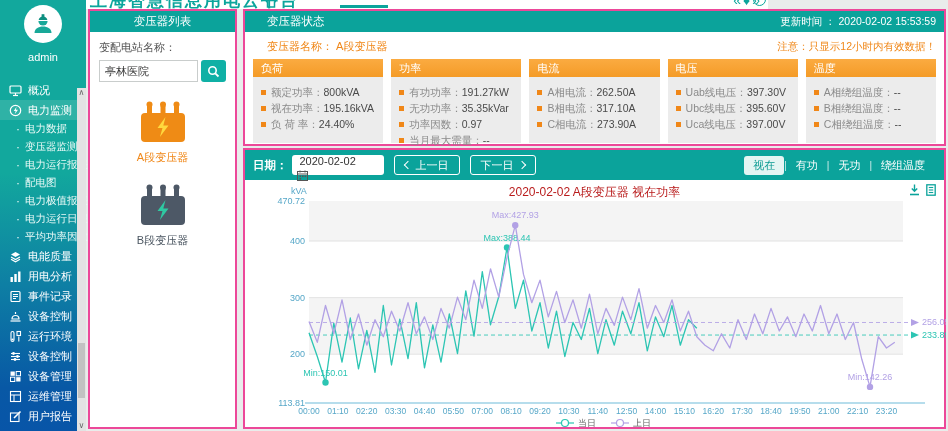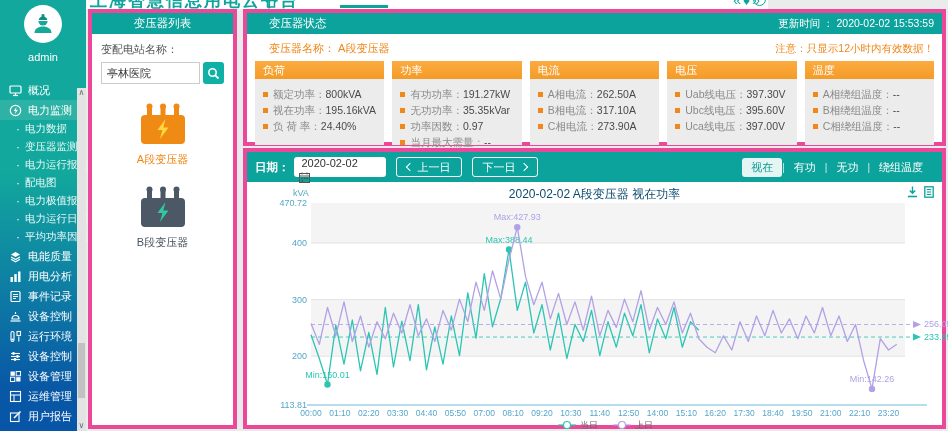--- a/index.html
+++ b/index.html
@@ -31,21 +31,21 @@
   .topstrip { position:absolute; left:86px; top:0; width:682px; height:9px; background:#fff; overflow:hidden; }
   .page-title { position:absolute; left:4px; top:-11px; font-size:17px; font-weight:bold;
                 color:#0ba59c; letter-spacing:2px; white-space:nowrap; }
   .nav-underline { position:absolute; left:254px; top:5px; width:48px; height:3px; background:#0ba59c; }
   .mini-home { position:absolute; left:178px; top:-5px; color:#0ba59c; }
   .top-icons { position:absolute; right:6px; top:-8px; color:#0ba59c; font-size:14px; letter-spacing:2px; }
   .top-circle { position:absolute; right:2px; top:-7px; width:13px; height:13px;
                 border:1.5px solid #0ba59c; border-radius:50%; }
 
   
-  .panel { position:absolute; background:#fff; border:4px solid #ec4899; }
+  .panel { position:absolute; background:#fff; border:2px solid #ec4899; }
   .panel-head { height:21px; background:#0ba39b; color:#fff; font-size:11.5px;
                 display:flex; align-items:center; }
 
   
   .list-panel { left:88px; top:9px; width:149px; height:420px; }
   .list-panel .panel-head { justify-content:center; }
   .lp-body { padding:8px 9px; }
   .lp-label { font-size:11px; color:#555; margin-bottom:5px; }
   .lp-row { display:flex; }
   .lp-input { width:99px; height:22px; border:1px solid #c9cdcc; font-size:11px; color:#333;
@@ -87,21 +87,21 @@
             color:#fff; font-size:11px; padding:0 10px; margin-left:10px; cursor:pointer;
             display:flex; align-items:center; gap:5px; }
   .chev { width:6px; height:6px; border-left:1.5px solid #fff; border-bottom:1.5px solid #fff; }
   .chev.left { transform:rotate(45deg); }
   .chev.right { transform:rotate(-135deg); }
   .tabs { margin-left:auto; display:flex; align-items:center; }
   .tab { color:#fff; font-size:11px; padding:2px 9px; cursor:pointer; }
   .tab.active { background:#e4f5f3; color:#0a9a92; border-radius:3px; }
   .tab-sep { color:rgba(255,255,255,.8); font-size:10px; }
   .chart-head { position:relative; height:15px; }
-  .chart-title { text-align:center; color:#0c4a6e; font-size:12px; padding-top:4px; }
+  .chart-title { text-align:center; color:#b91c1c; font-size:12px; padding-top:4px; }
   .kva { position:absolute; left:46px; top:6px; font-size:9px; color:#56a7c8; }
   .mini-icons { position:absolute; right:8px; top:4px; display:flex; gap:6px; }
   .mini-icons span { cursor:pointer; line-height:0; }
   svg text { font-family:"Liberation Sans","DejaVu Sans",sans-serif; }
 </style>
 </head>
 <body>
 
 <div class="app">
 

